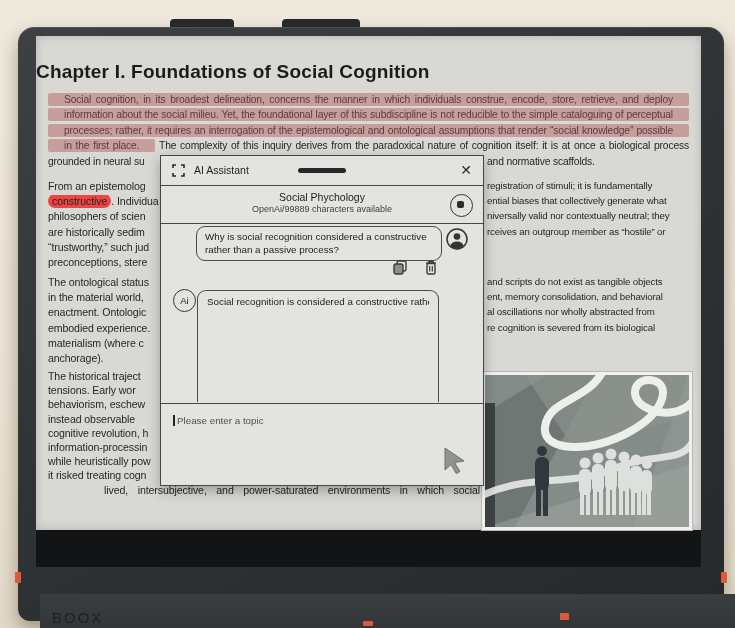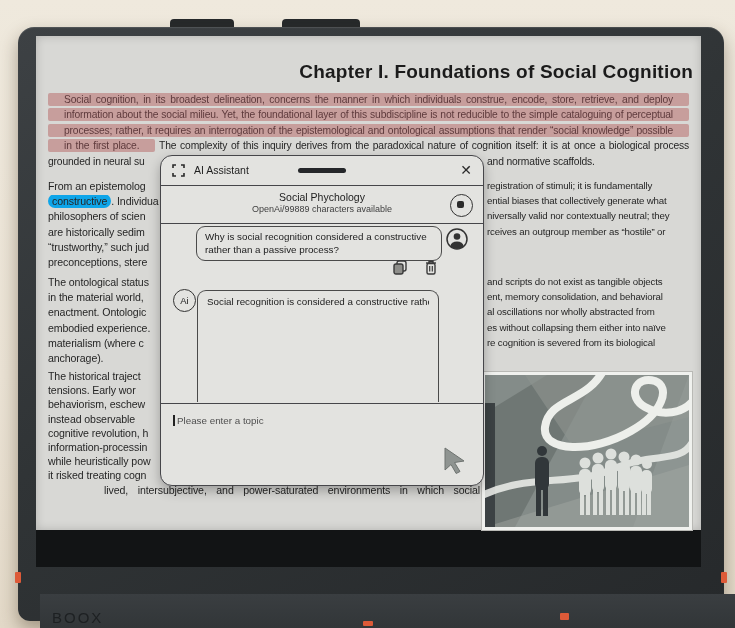--- a/index.html
+++ b/index.html
@@ -19,43 +19,43 @@
   .boox-logo{position:absolute;left:34px;top:582px;font-size:15px;font-weight:normal;letter-spacing:2px;color:#1d2022;}
   .accent{position:absolute;background:#dd5a38;}
   .accent-l{left:15px;top:572px;width:6px;height:11px;border-radius:1px;}
   .accent-r{left:721px;top:572px;width:6px;height:11px;border-radius:1px;}
   .accent-b1{left:560px;top:613px;width:9px;height:7px;border-radius:1px;}
   .accent-b2{left:363px;top:621px;width:10px;height:5px;border-radius:1px;}
 
   
   .screen{position:absolute;left:36px;top:36px;width:665px;height:494px;background:#d8d8d5;color:#262626;
     box-shadow:inset 0 0 10px rgba(0,0,0,.18);}
-  .doc-title{position:absolute;left:0;right:8px;top:25px;text-align:right;font-size:19px;font-weight:bold;color:#1b1b1b;letter-spacing:.2px;}
+  .doc-title{position:absolute;left:0;right:8px;top:25px;text-align:left;font-size:19px;font-weight:bold;color:#1b1b1b;letter-spacing:.2px;}
   .p1{position:absolute;left:12px;top:56px;width:641px;font-size:10.3px;letter-spacing:-.15px;line-height:15.4px;}
   .jline{height:15.4px;overflow:hidden;text-align:justify;text-align-last:justify;white-space:nowrap0;}
   .hl-pink{background:#c79e9c;color:#5e3a3c;border-radius:2px;padding:1px 16px;}
-  .hl-purple{background:#0ea5e9;border-radius:7px;padding:1px 4px;}
+  .hl-purple{background:#ef4444;border-radius:7px;padding:1px 4px;}
   .row5{position:relative;height:15.4px;}
   .row5 .rfrag{position:absolute;left:439px;top:0;white-space:nowrap;}
   .colblk{position:absolute;}
   .l-line{height:15.2px;width:113px;overflow:hidden;white-space:nowrap;font-size:10.6px;letter-spacing:-.1px;}
   .r-line{height:15.2px;width:203px;overflow:hidden;white-space:nowrap;font-size:9.7px;letter-spacing:-.15px;}
   .p4l .l-line{height:14.2px;}
   .p4full{position:absolute;left:12px;top:448px;width:432px;font-size:10.6px;letter-spacing:-.1px;}
   .p4full div{height:14.2px;overflow:hidden;padding-left:28px;}
   .p4full div:first-child{text-align:justify;text-align-last:justify;}
 
   
   .figure{position:absolute;left:446px;top:336px;width:204px;height:152px;border:3px solid #f0f1ee;
     box-shadow:0 0 0 1px #b9b9b5;background:#848c89;}
   .figure svg{display:block;}
 
   
   .dialog{position:absolute;left:124px;top:119px;width:322px;height:329px;background:#e3e3e0;
-    border:1.6px solid #46464a;border-radius:12px;box-shadow:0 5px 12px rgba(0,0,0,.28);font-size:10.5px;color:#222;}
+    border:1.6px solid #46464a;border-radius:0;box-shadow:0 5px 12px rgba(0,0,0,.28);font-size:10.5px;color:#222;}
   .dlg-header{position:relative;height:29px;border-bottom:1.6px solid #46464a;}
   .expand-ic{position:absolute;left:11px;top:8px;}
   .dlg-title{position:absolute;left:33px;top:8px;font-size:10.5px;color:#1e1e1e;}
   .drag-handle{position:absolute;left:50%;margin-left:-24px;top:12px;width:48px;height:5px;border-radius:3px;background:#25272a;}
   .close-x{position:absolute;right:11px;top:5px;font-size:14px;color:#2a2a2a;line-height:18px;cursor:default;}
   .dlg-info{position:relative;height:37px;border-bottom:1.6px solid #46464a;text-align:center;}
   .src-title{padding-top:5px;font-size:10.5px;color:#1c1c1c;}
   .src-meta{font-size:9px;color:#3f3f3f;margin-top:1px;}
   .stop-btn{position:absolute;right:10px;top:8px;width:21px;height:21px;border:1.5px solid #333;border-radius:50%;}
   .stop-btn i{position:absolute;left:5.5px;top:5.5px;width:7px;height:7px;background:#2b2b2b;border-radius:2px;}
@@ -137,21 +137,20 @@
           <div class="l-line">embodied experience.</div>
           <div class="l-line">materialism (where c</div>
           <div class="l-line">anchorage).</div>
         </div>
     </div>
     <div class="colblk" style="left:451px;top:240px;">
       <div>
           <div class="r-line">and scripts do not exist as tangible objects</div>
           <div class="r-line">ent, memory consolidation, and behavioral</div>
           <div class="r-line">al oscillations nor wholly abstracted from</div>
-          <div class="r-line">es without collapsing them either into naïve</div>
           <div class="r-line">re cognition is severed from its biological</div>
         </div>
     </div>
 
     <div class="colblk p4l" style="left:12px;top:334px;">
       <div>
           <div class="l-line">The historical traject</div>
           <div class="l-line">tensions. Early wor</div>
           <div class="l-line">behaviorism, eschew</div>
           <div class="l-line">instead observable</div>

